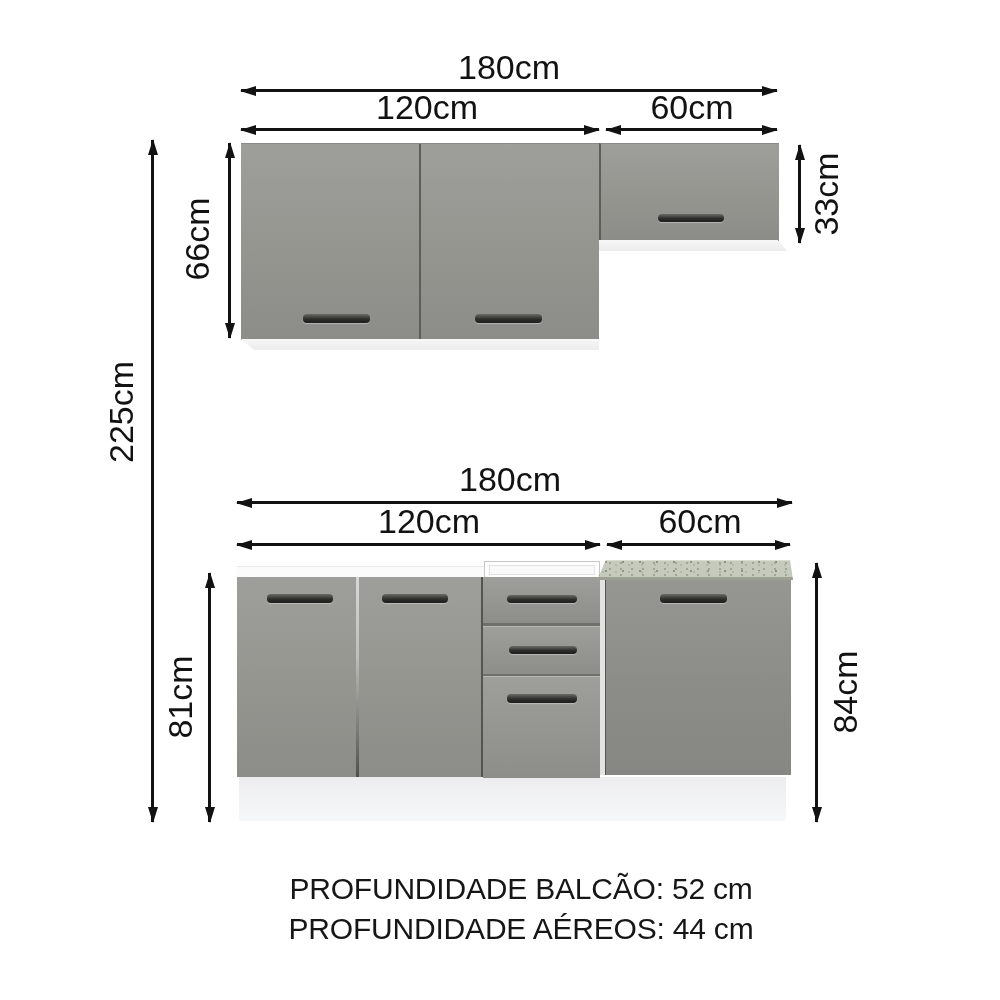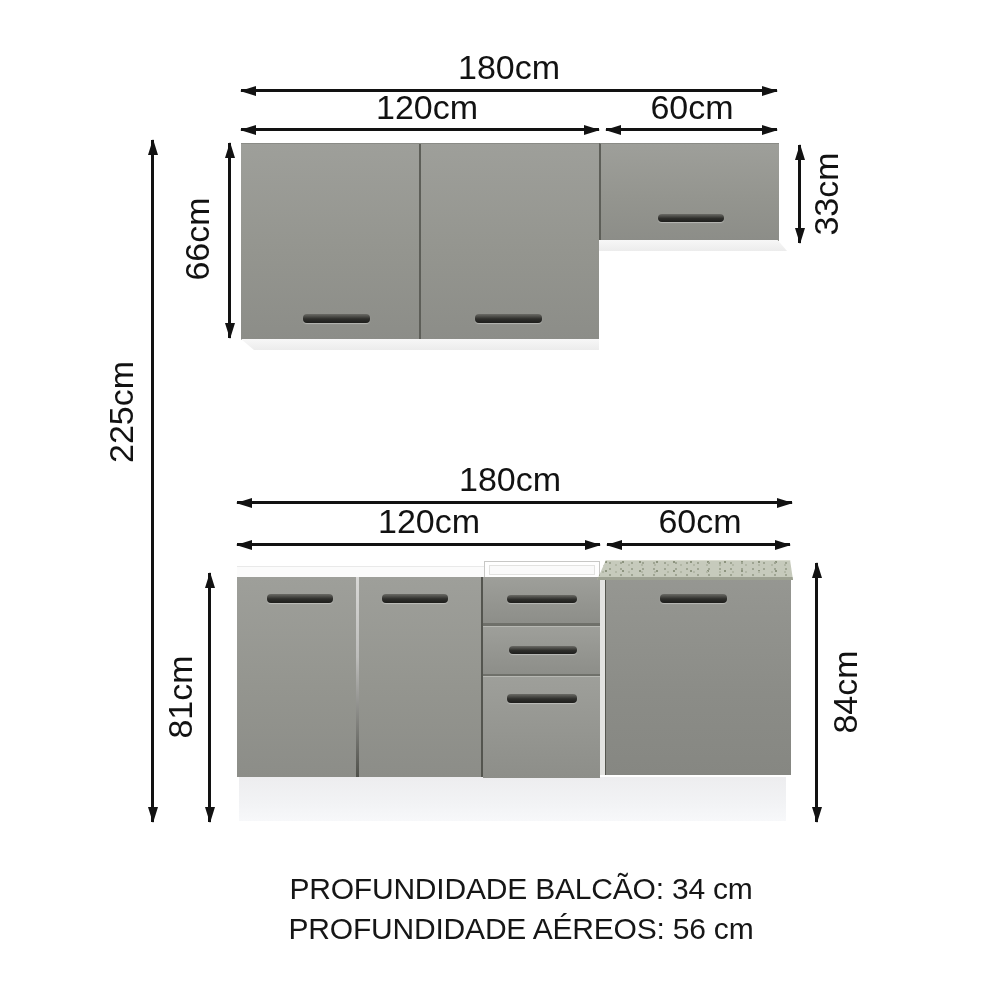--- a/index.html
+++ b/index.html
@@ -125,14 +125,14 @@
 
 <div class="dh" style="left:607px;top:543px;width:183px;"></div>
 <div class="dlab" style="left:700px;top:521px;">60cm</div>
 
 <div class="dv" style="left:208px;top:573px;height:249px;"></div>
 <div class="dlab vert" style="left:180px;top:697px;">81cm</div>
 
 <div class="dv" style="left:815px;top:563px;height:259px;"></div>
 <div class="dlab vert" style="left:845px;top:692px;">84cm</div>
 
-<div class="footer-line" style="left:521px;top:889px;">PROFUNDIDADE BALCÃO: 34 cm</div>
-<div class="footer-line" style="left:521px;top:929px;">PROFUNDIDADE AÉREOS: 56 cm</div>
+<div class="footer-line" style="left:521px;top:889px;">PROFUNDIDADE BALCÃO: 52 cm</div>
+<div class="footer-line" style="left:521px;top:929px;">PROFUNDIDADE AÉREOS: 44 cm</div>
 
 </body></html>

